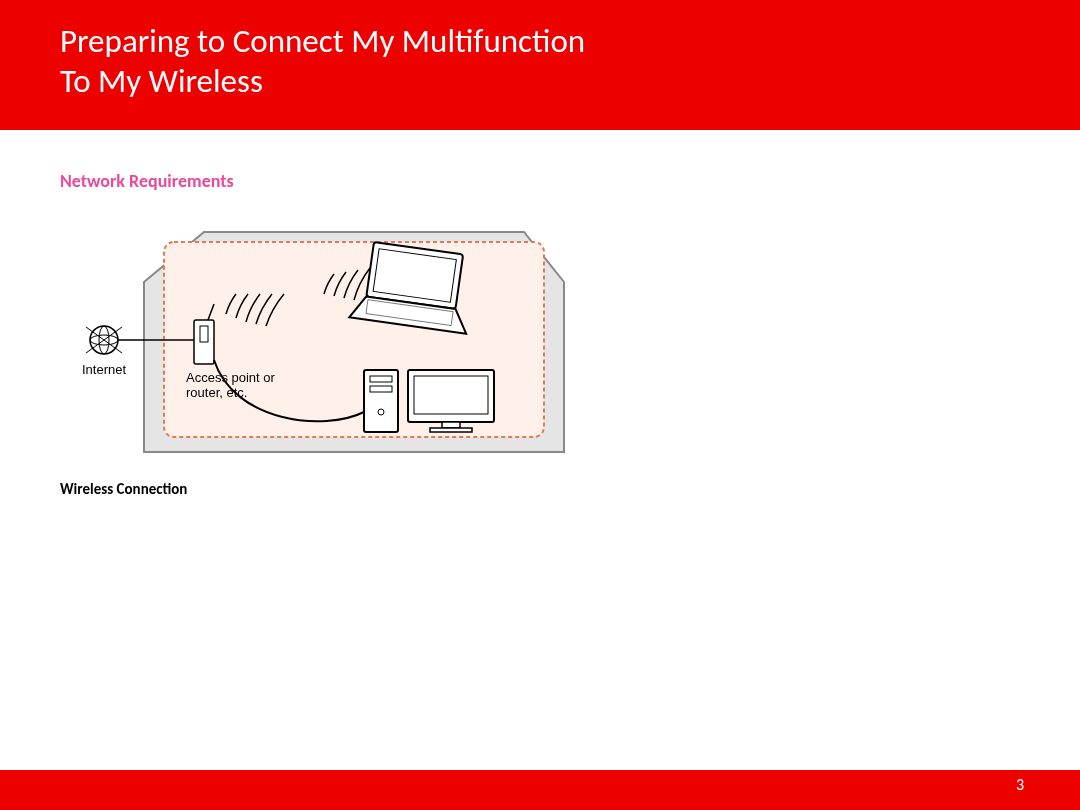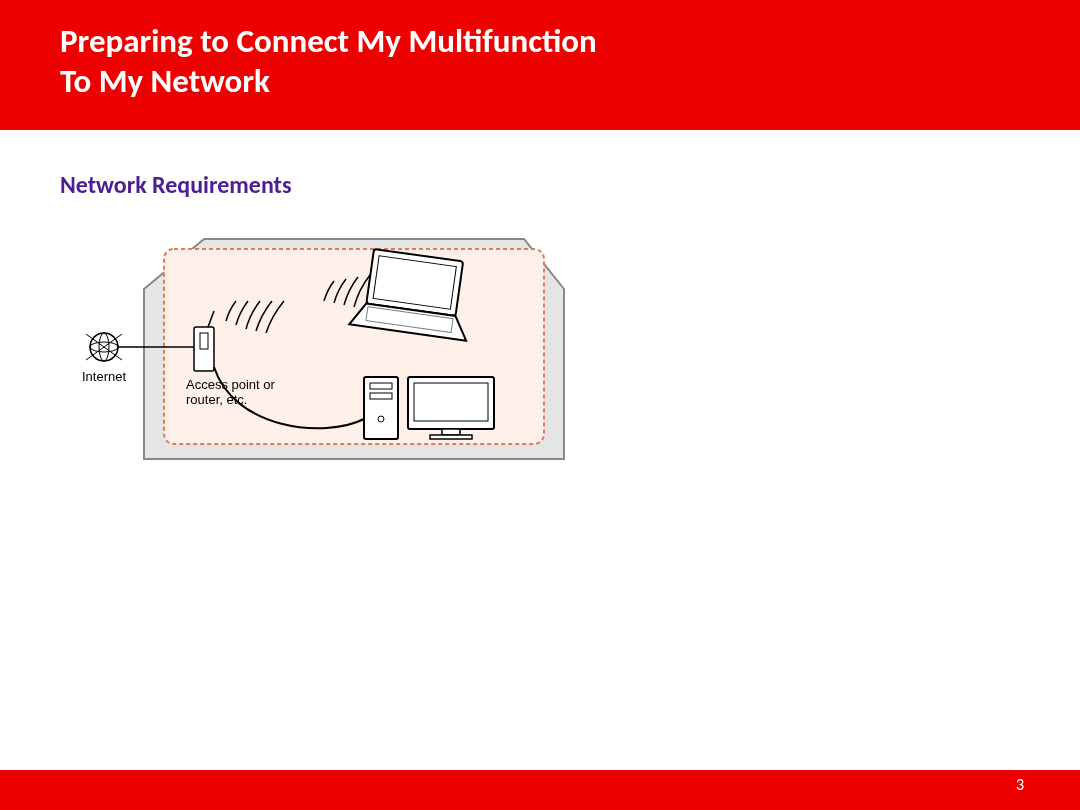--- a/index.html
+++ b/index.html
@@ -8,36 +8,36 @@
     background: #ed0000;
     font-family: "Calibri", "Segoe UI", Arial, sans-serif;
     color: #000;
     position: relative;
   }
   .header {
     padding: 22px 60px 30px 60px;
     color: #fff;
   }
   .header h1 {
-    font-weight: 700;
+    font-weight: 400;
     font-size: 33px;
     line-height: 1.2;
   }
   .page {
     position: absolute;
     left: 0; right: 0;
     top: 130px;
     bottom: 40px;
     background: #fff;
     padding: 40px 60px 20px 60px;
   }
   .section-heading {
-    color: #4c1d95;
+    color: #ec4899;
     font-weight: 700;
-    font-size: 24px;
+    font-size: 18px;
     margin-bottom: 6px;
   }
   .body-text {
     font-size: 17px;
     line-height: 1.5;
     color: #000;
   }
   .sub-heading {
     font-weight: 700;
     font-size: 15px;
@@ -56,21 +56,21 @@
   }
   
   svg .lbl { font: 13px Arial, sans-serif; fill: #000; }
 </style>
 </head>
 <body>
 
 <div class="header">
   <h1>
     <span>Preparing to Connect My Multifunction</span><br>
-    <span>To My Network</span>
+    <span>To My Wireless</span>
   </h1>
 </div>
 
 <div class="page">
 
   <div class="section-heading">Network Requirements</div>
 
   <div class="diagram">
     <svg width="510" height="250" viewBox="0 0 510 250">
 
@@ -128,16 +128,17 @@
 
       <g>
         <rect x="344" y="158" width="86" height="52" rx="2" fill="#fff" stroke="#000" stroke-width="2"></rect>
         <rect x="350" y="164" width="74" height="38" fill="#fff" stroke="#000" stroke-width="1"></rect>
         <rect x="378" y="210" width="18" height="6" fill="#fff" stroke="#000" stroke-width="1.5"></rect>
         <rect x="366" y="216" width="42" height="4" fill="#fff" stroke="#000" stroke-width="1.5"></rect>
       </g>
     </svg>
   </div>
 
+  <div class="sub-heading">Wireless Connection</div>
 
 </div>
 
 <div class="pagenum">3</div>
 
 </body></html>

